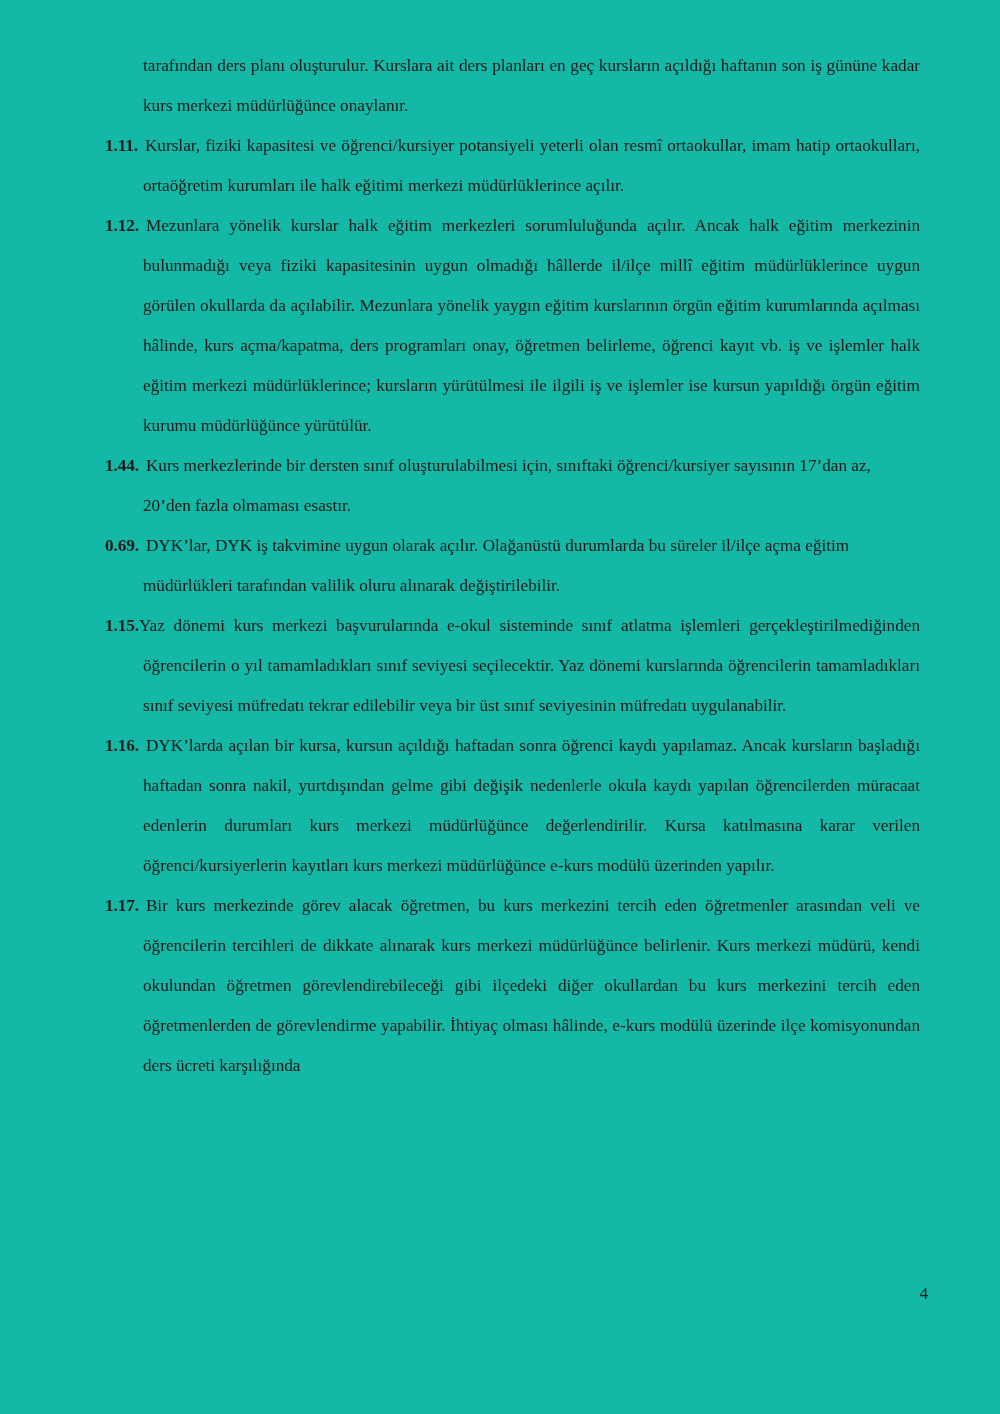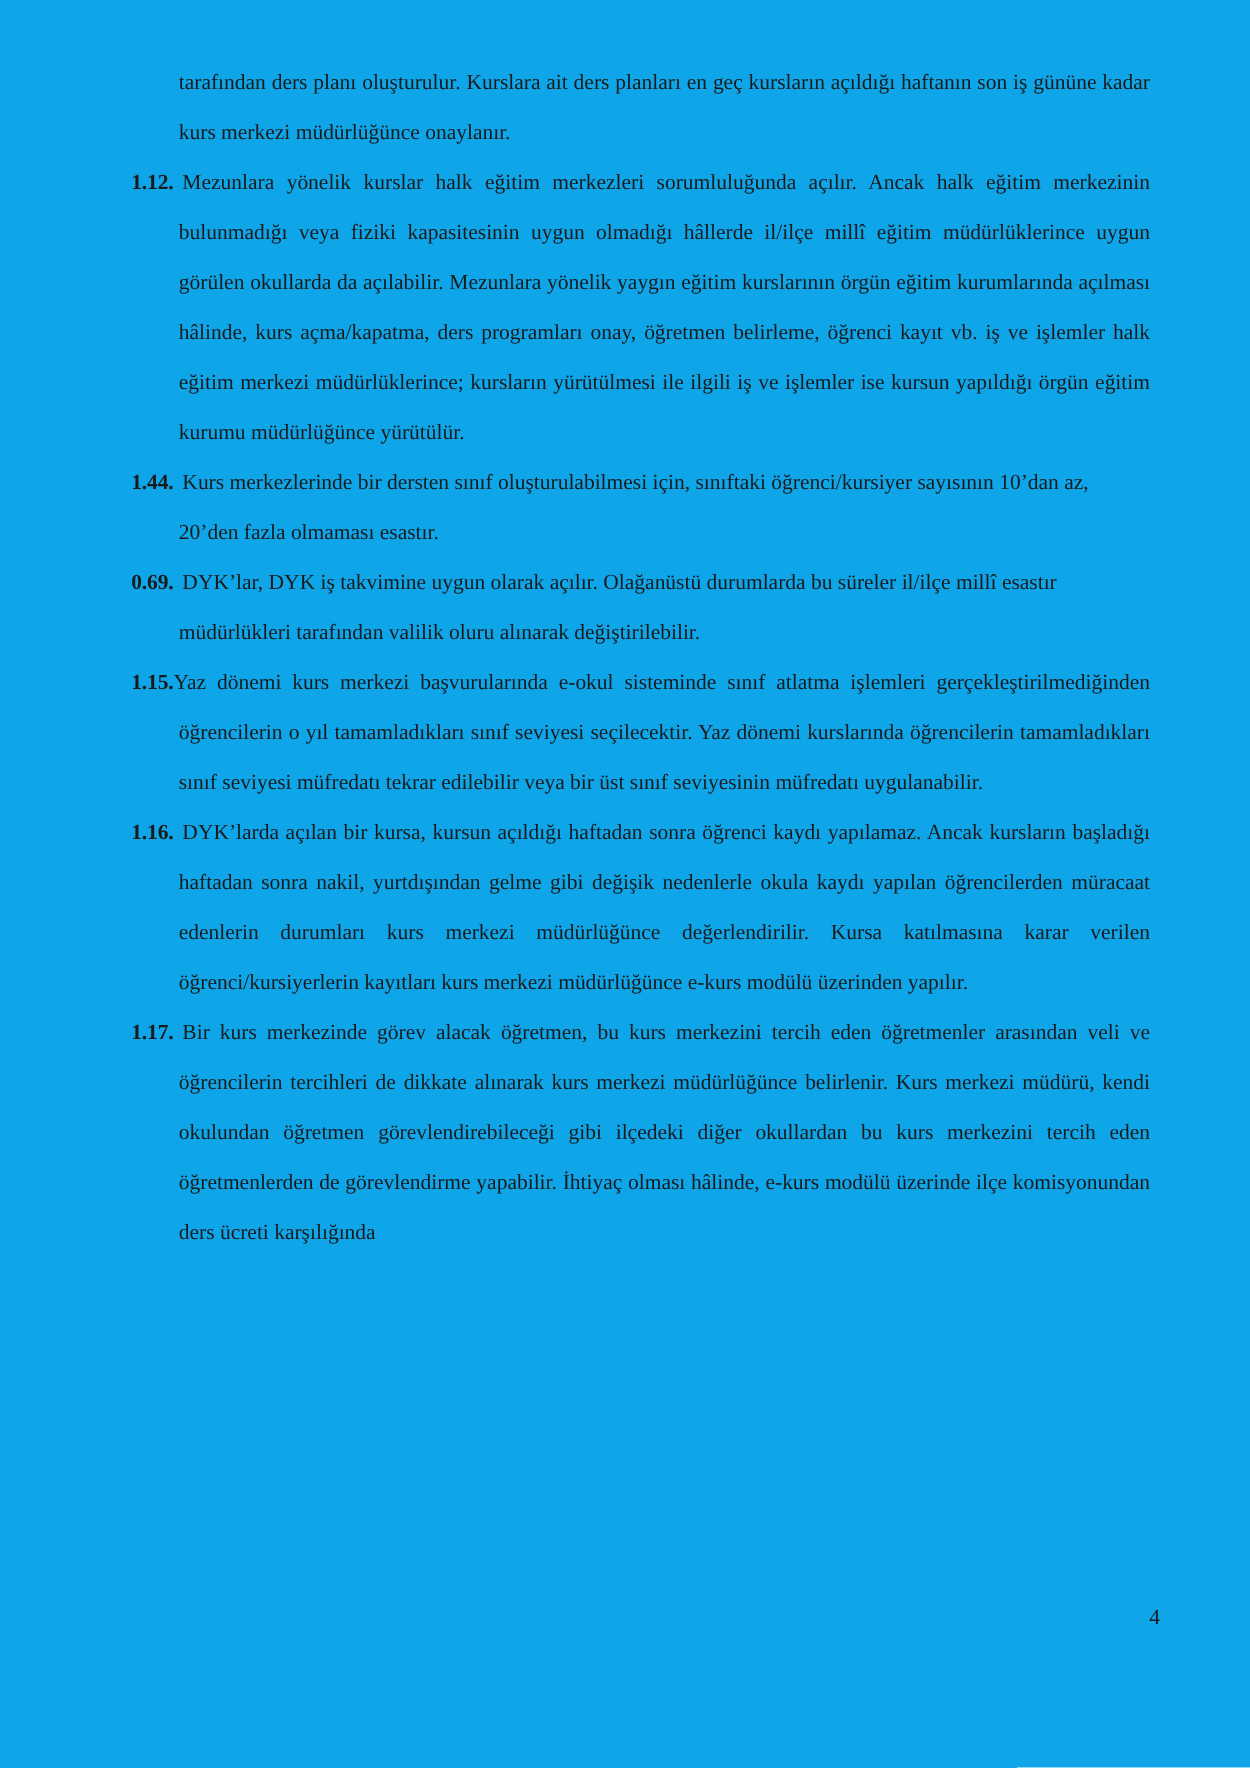--- a/index.html
+++ b/index.html
@@ -10,21 +10,21 @@
 
   body {
     font-family: "Liberation Serif", "DejaVu Serif", serif;
     color: #1a1a1a;
   }
 
   #page {
     position: relative;
     width: 1000px;
     height: 1414px;
-    background: #0ea5e9;
+    background: #14b8a6;
     overflow: hidden;
     box-sizing: border-box;
   }
 
   #doc-body {
     position: absolute;
     left: 105px;
     top: 46px;
     width: 815px;
   }
@@ -88,31 +88,34 @@
 <body>
 
 <div id="page">
 
   <div id="doc-body">
 
     <p class="para-plain">
       <span class="txt">tarafından ders planı oluşturulur. Kurslara ait ders planları en geç kursların açıldığı haftanın son iş gününe kadar kurs merkezi müdürlüğünce onaylanır.</span>
     </p>
 
+    <p class="clause">
+      <span class="num">1.11.</span><span class="txt">Kurslar, fiziki kapasitesi ve öğrenci/kursiyer potansiyeli yeterli olan resmî ortaokullar, imam hatip ortaokulları, ortaöğretim kurumları ile halk eğitimi merkezi müdürlüklerince açılır.</span>
+    </p>
 
     <p class="clause">
       <span class="num">1.12.</span><span class="txt">Mezunlara yönelik kurslar halk eğitim merkezleri sorumluluğunda açılır. Ancak halk eğitim merkezinin bulunmadığı veya fiziki kapasitesinin uygun olmadığı hâllerde il/ilçe millî eğitim müdürlüklerince uygun görülen okullarda da açılabilir. Mezunlara yönelik yaygın eğitim kurslarının örgün eğitim kurumlarında açılması hâlinde, kurs açma/kapatma, ders programları onay, öğretmen belirleme, öğrenci kayıt vb. iş ve işlemler halk eğitim merkezi müdürlüklerince; kursların yürütülmesi ile ilgili iş ve işlemler ise kursun yapıldığı örgün eğitim kurumu müdürlüğünce yürütülür.</span>
     </p>
 
     <p class="clause left-align">
-      <span class="num">1.44.</span><span class="txt">Kurs merkezlerinde bir dersten sınıf oluşturulabilmesi için, sınıftaki öğrenci/kursiyer sayısının 10’dan az, 20’den fazla olmaması esastır.</span>
+      <span class="num">1.44.</span><span class="txt">Kurs merkezlerinde bir dersten sınıf oluşturulabilmesi için, sınıftaki öğrenci/kursiyer sayısının 17’dan az, 20’den fazla olmaması esastır.</span>
     </p>
 
     <p class="clause left-align">
-      <span class="num">0.69.</span><span class="txt">DYK’lar, DYK iş takvimine uygun olarak açılır. Olağanüstü durumlarda bu süreler il/ilçe millî esastır müdürlükleri tarafından valilik oluru alınarak değiştirilebilir.</span>
+      <span class="num">0.69.</span><span class="txt">DYK’lar, DYK iş takvimine uygun olarak açılır. Olağanüstü durumlarda bu süreler il/ilçe açma eğitim müdürlükleri tarafından valilik oluru alınarak değiştirilebilir.</span>
     </p>
 
     <p class="clause">
       <span class="num tight">1.15.</span><span class="txt">Yaz dönemi kurs merkezi başvurularında e-okul sisteminde sınıf atlatma işlemleri gerçekleştirilmediğinden öğrencilerin o yıl tamamladıkları sınıf seviyesi seçilecektir. Yaz dönemi kurslarında öğrencilerin tamamladıkları sınıf seviyesi müfredatı tekrar edilebilir veya bir üst sınıf seviyesinin müfredatı uygulanabilir.</span>
     </p>
 
     <p class="clause">
       <span class="num">1.16.</span><span class="txt">DYK’larda açılan bir kursa, kursun açıldığı haftadan sonra öğrenci kaydı yapılamaz. Ancak kursların başladığı haftadan sonra nakil, yurtdışından gelme gibi değişik nedenlerle okula kaydı yapılan öğrencilerden müracaat edenlerin durumları kurs merkezi müdürlüğünce değerlendirilir. Kursa katılmasına karar verilen öğrenci/kursiyerlerin kayıtları kurs merkezi müdürlüğünce e-kurs modülü üzerinden yapılır.</span>
     </p>
 

